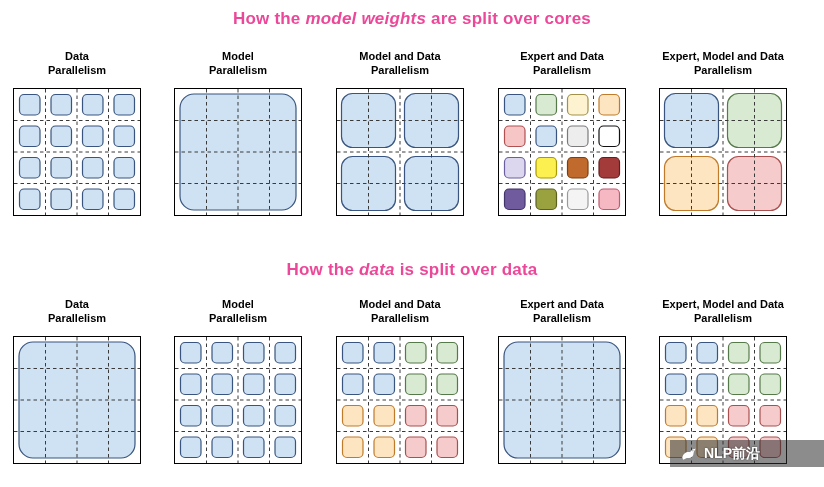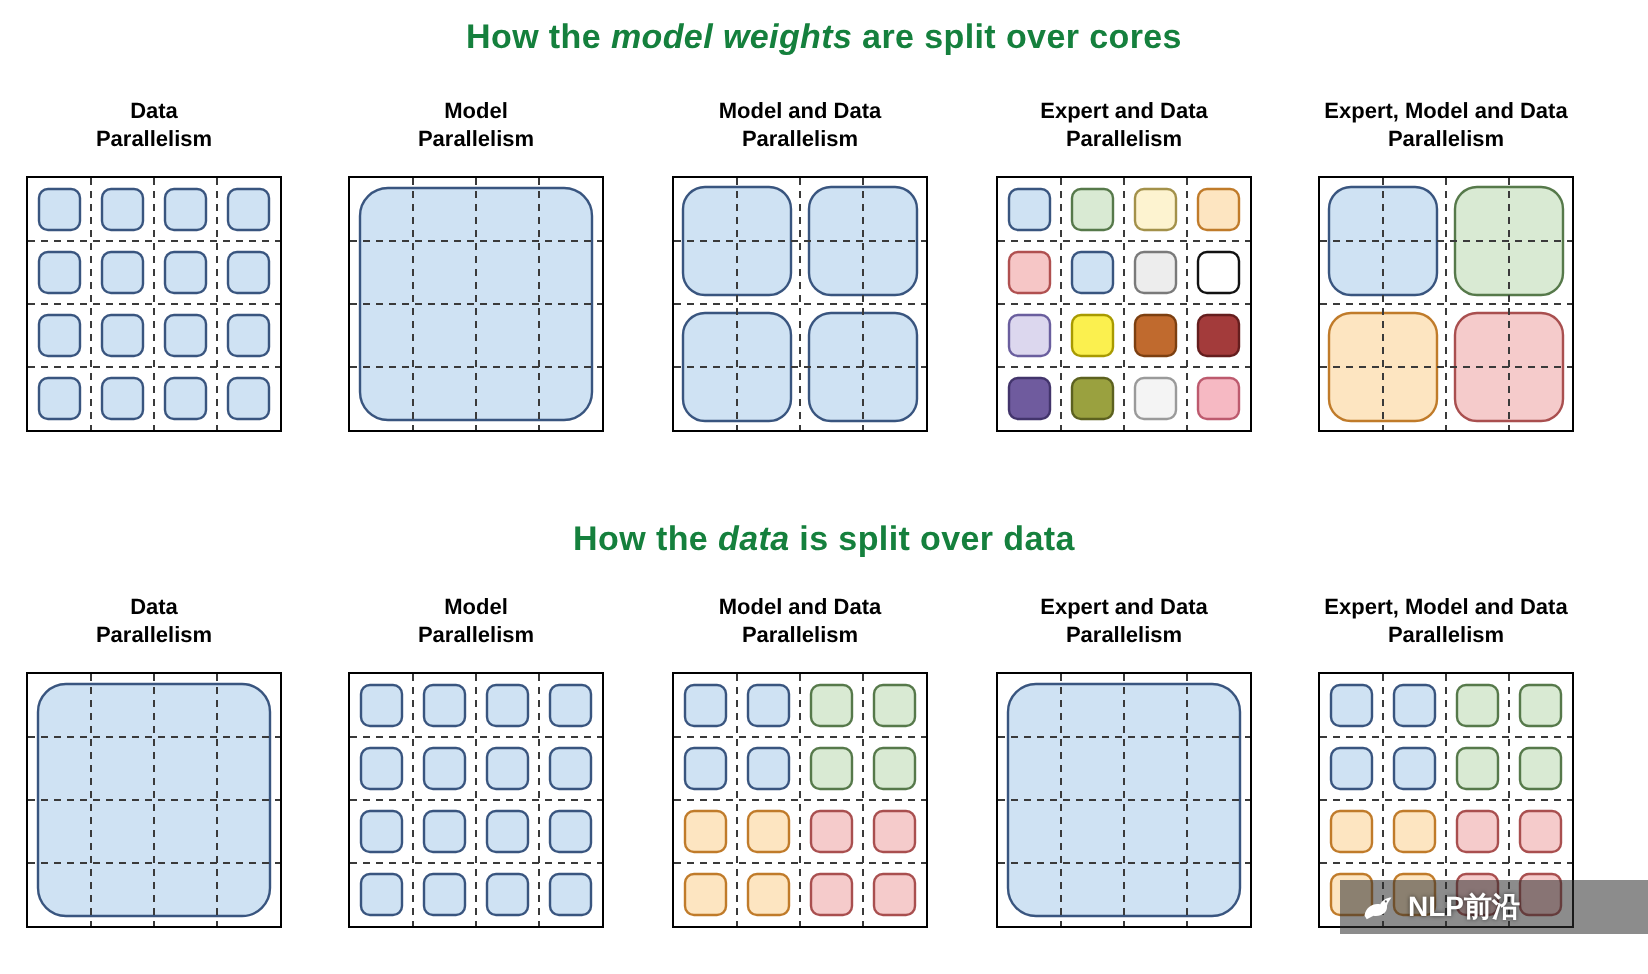--- a/index.html
+++ b/index.html
@@ -5,21 +5,21 @@
   html, body { margin:0; padding:0; }
   body {
     width:824px; height:487px;
     background:#fff;
     font-family:"Liberation Sans", sans-serif;
     position:relative;
   }
   .stage { position:absolute; left:0; top:0; width:824px; height:487px; background:#fff; overflow:hidden; }
   .main-title {
     position:absolute; left:0; width:100%;
-    text-align:center; font-size:17px; font-weight:bold; color:#15803d;
+    text-align:center; font-size:17px; font-weight:bold; color:#ec4899;
     letter-spacing:0.2px;
   }
   #title-weights { top:9px; }
   #title-data   { top:260px; }
   .main-title em { font-style:italic; }
   .row { position:absolute; left:0; width:100%; height:182px; }
   #row-weights { top:50px; }
   #row-data    { top:298px; }
   .col {
     position:absolute; width:170px;

